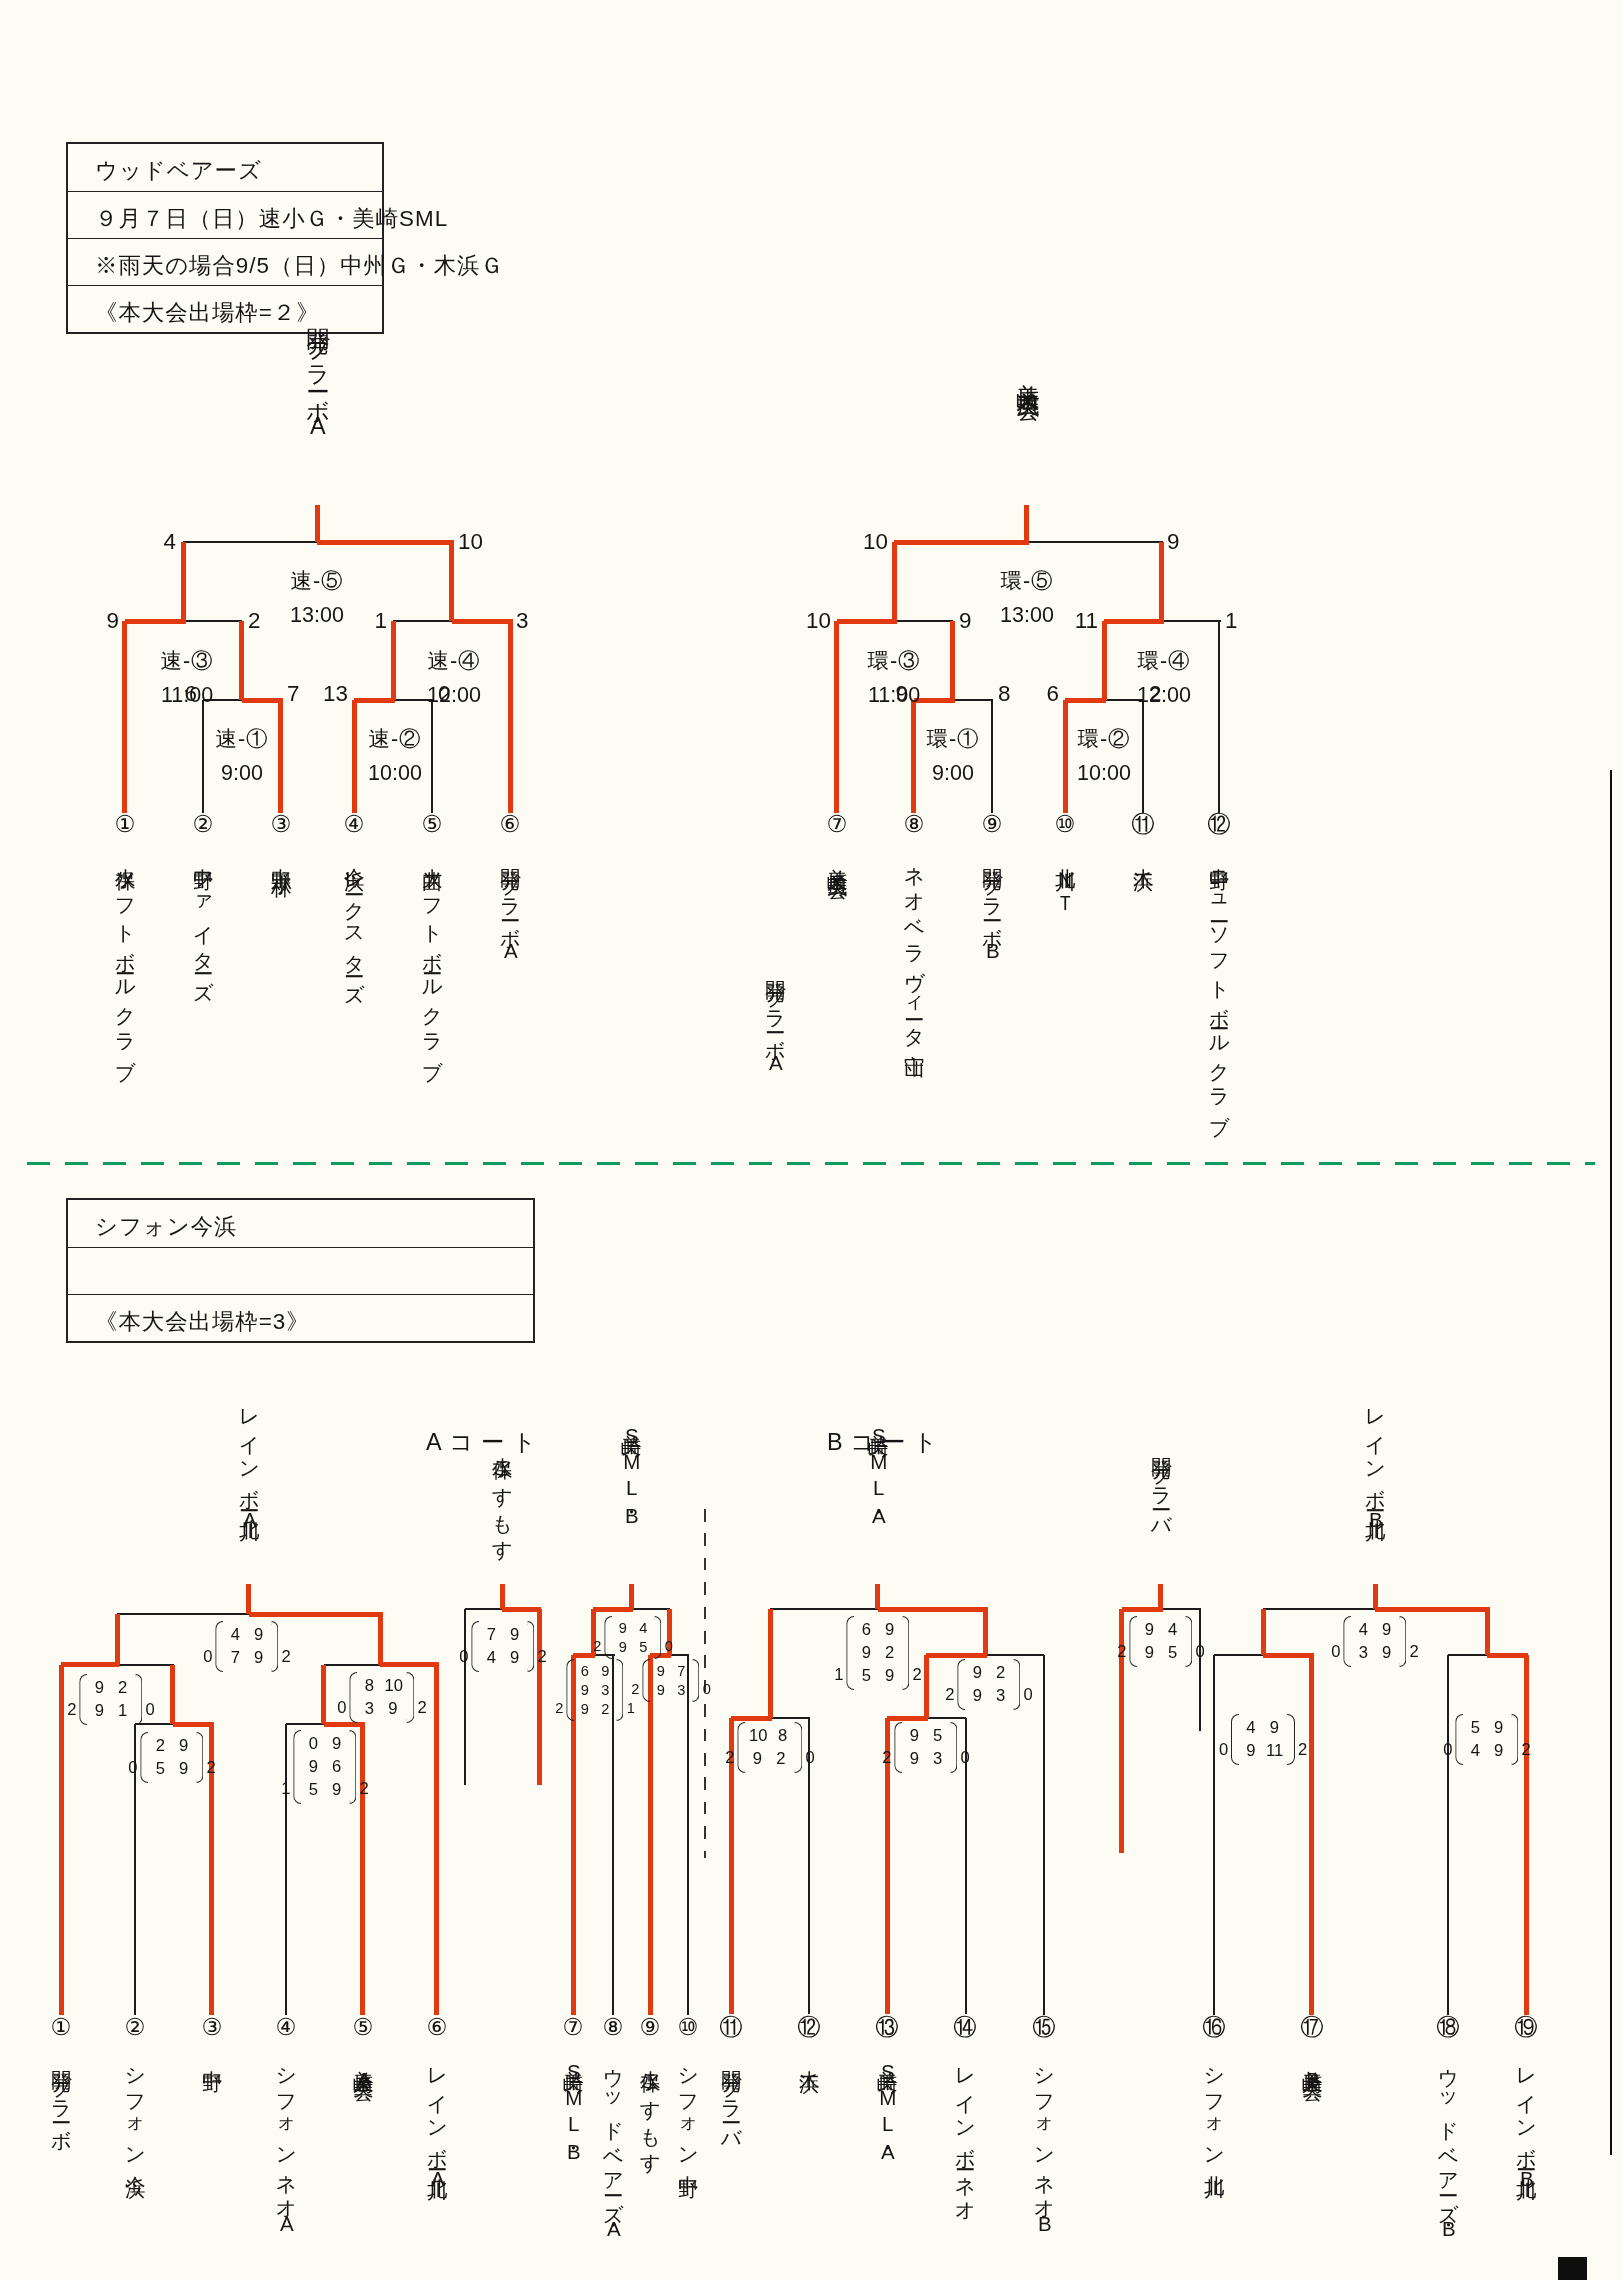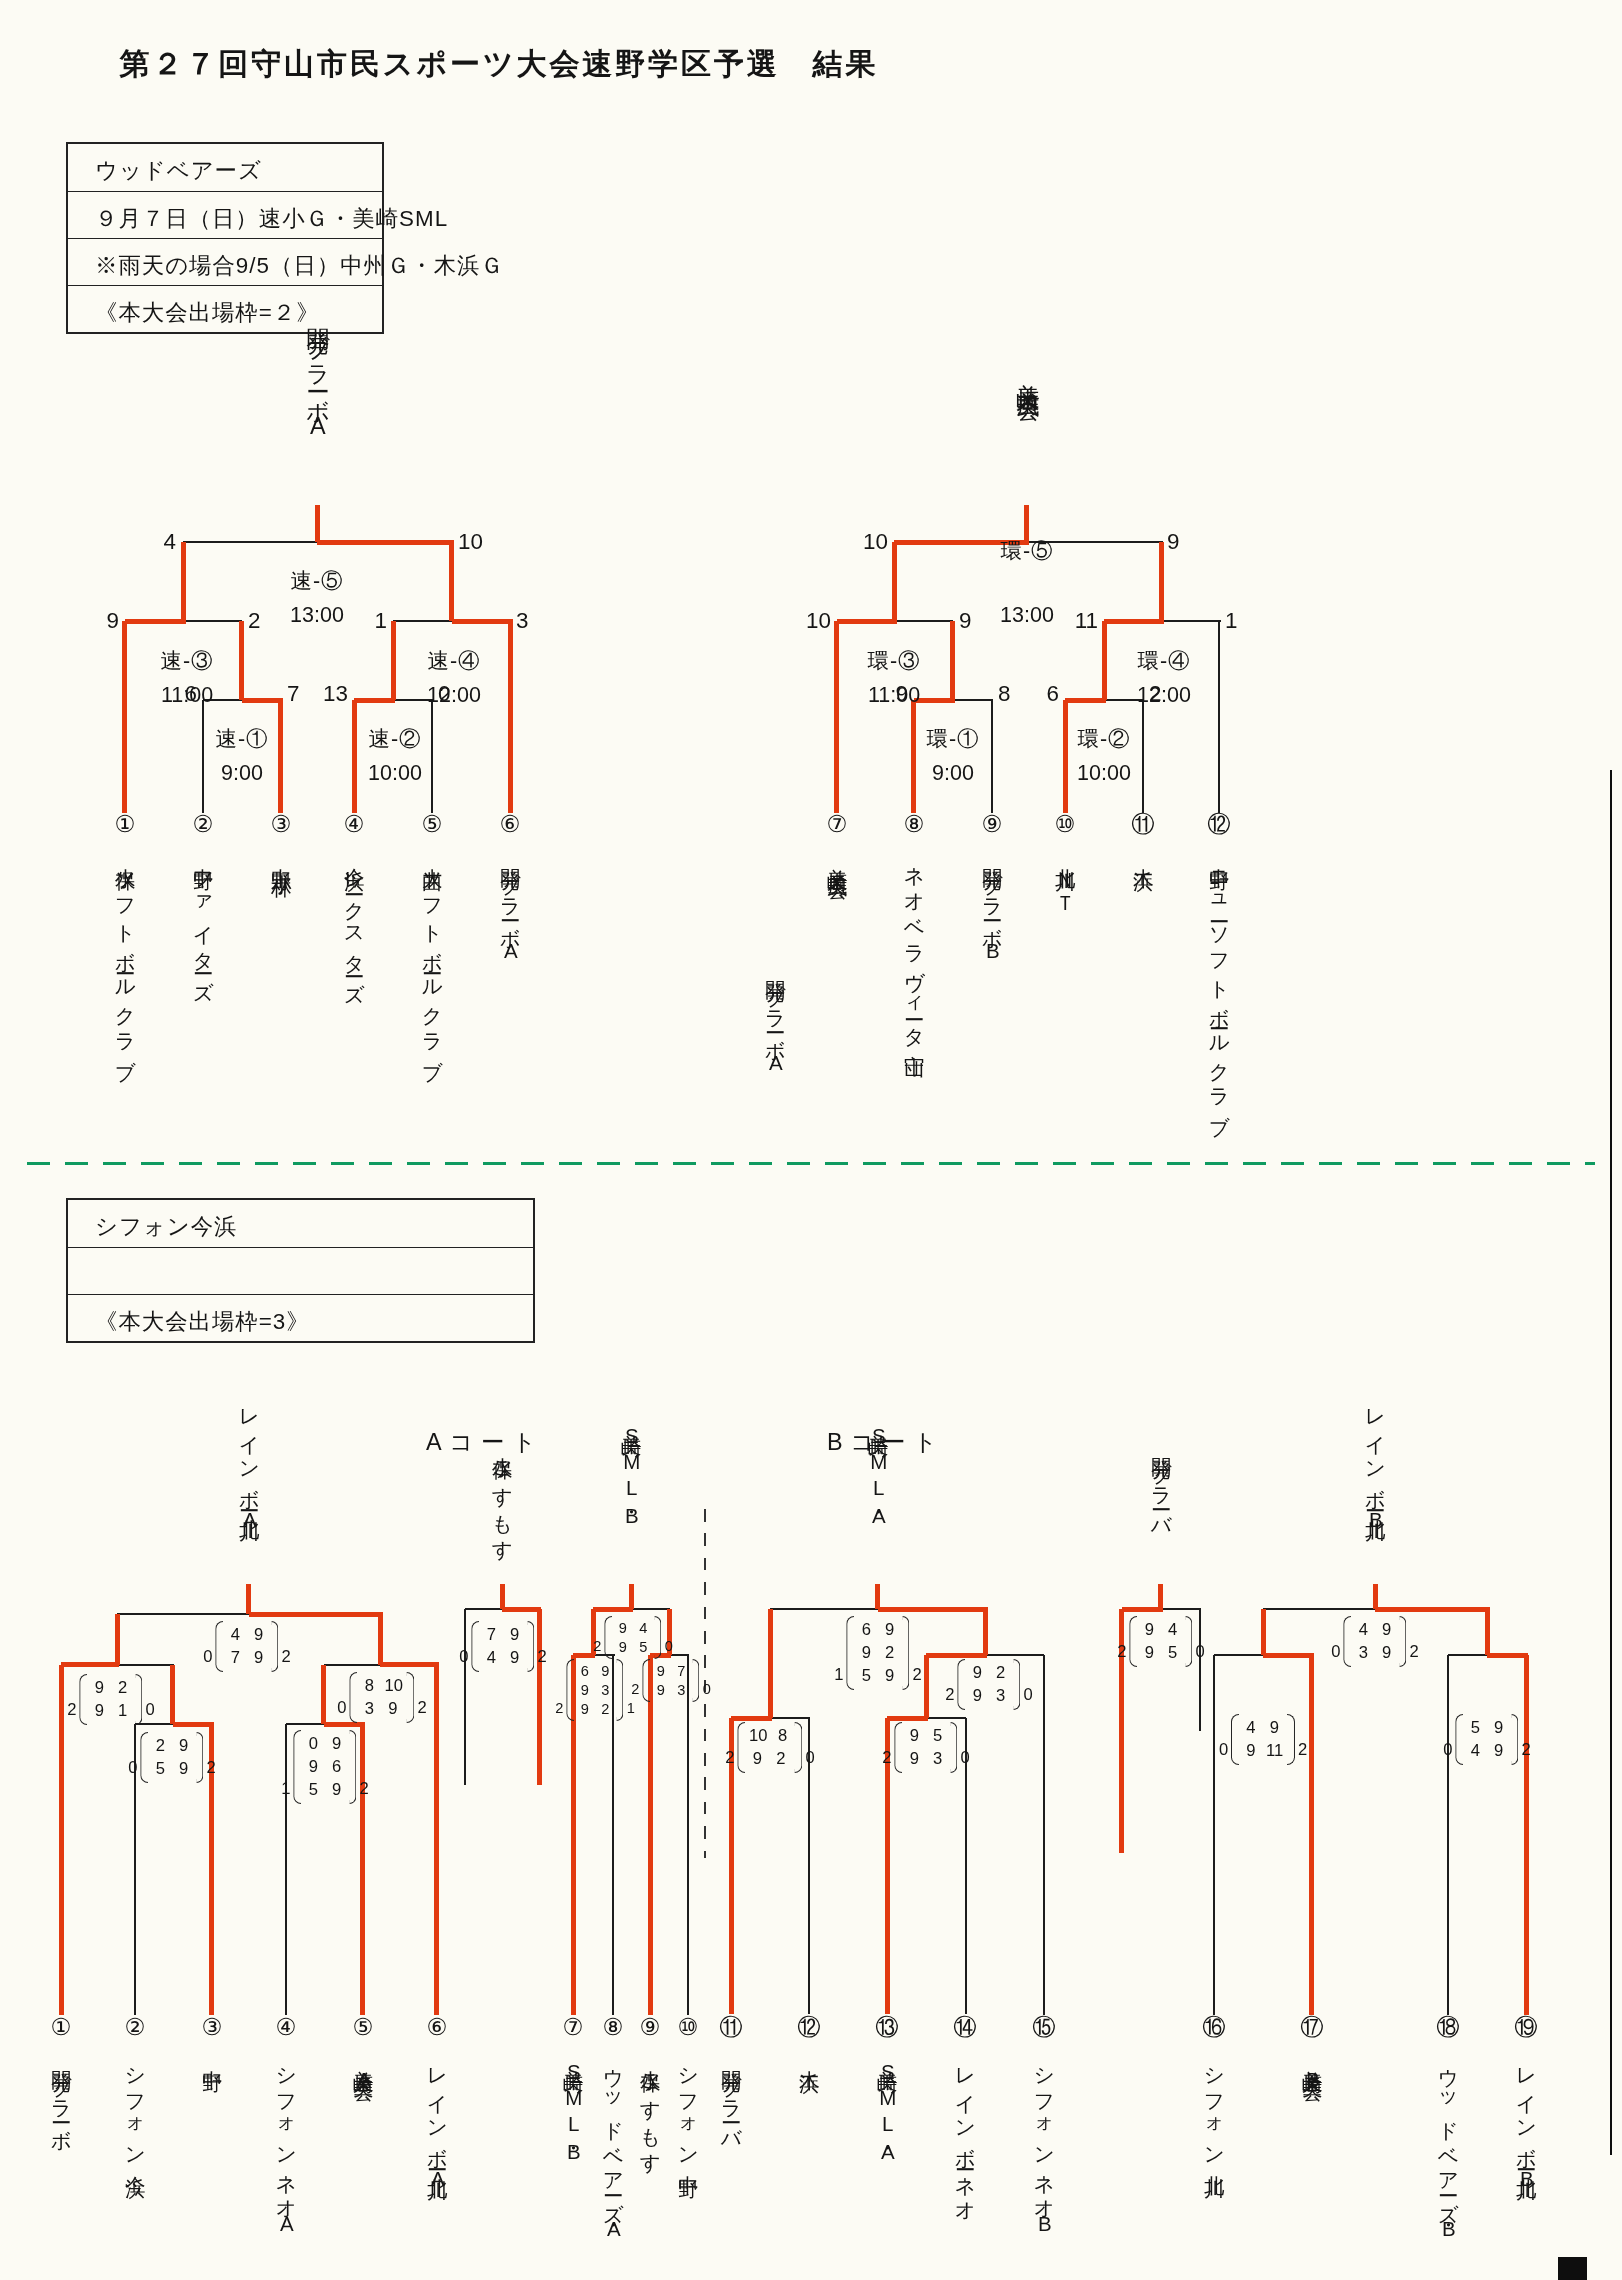--- a/index.html
+++ b/index.html
@@ -36,21 +36,20 @@
      background:repeating-linear-gradient(90deg,#0f9a60 0 23.4px,transparent 23.4px 38px);}
   #divider-courts{position:absolute;width:2px;
      background:repeating-linear-gradient(180deg,#333 0 12.7px,transparent 12.7px 24.4px);}
   .artifact{position:absolute;background:#0e0e0e;}
 </style>
 </head>
 <body>
 
 <div id="page">
 
-  <div class="t" id="page-title" style="left:499px;top:49px">第２７回守山市民スポーツ大会速野学区予選　結果</div>
 
   <div class="infobox" style="left:66px;top:142px;width:314px">
     <div class="row">ウッドベアーズ</div>
     <div class="row">９月７日（日）速小Ｇ・美崎SML</div>
     <div class="row">※雨天の場合9/5（日）中州Ｇ・木浜Ｇ</div>
     <div class="row">《本大会出場枠=２》</div>
   </div>
 
   <div class="infobox" style="left:66px;top:1198px;width:465px">
     <div class="row">シフォン今浜</div>
@@ -123,21 +122,21 @@
       <div class="score r" style="left: 197px; top: 694px;">6</div>
       <div class="score l" style="left: 287px; top: 694px;">7</div>
       <div class="t mlabel" style="left: 454px; top: 651px; transform: translateX(-50%);">速-④</div>
       <div class="t mtime" style="left: 454px; top: 685px; transform: translateX(-50%);">12:00</div>
       <div class="score r" style="left: 387px; top: 621px;">1</div>
       <div class="score l" style="left: 516px; top: 621px;">3</div>
       <div class="t mlabel" style="left: 395px; top: 729px; transform: translateX(-50%);">速-②</div>
       <div class="t mtime" style="left: 395px; top: 763px; transform: translateX(-50%);">10:00</div>
       <div class="score r" style="left: 348px; top: 694px;">13</div>
       <div class="score l" style="left: 438px; top: 694px;">0</div>
-      <div class="t mlabel" style="left: 1027px; top: 541px; transform: translateX(-50%);">環-⑤</div>
+      <div class="t mlabel" style="left: 1027px; top: 571px; transform: translateX(-50%);">環-⑤</div>
       <div class="t mtime" style="left: 1027px; top: 605px; transform: translateX(-50%);">13:00</div>
       <div class="score r" style="left: 888px; top: 542px;">10</div>
       <div class="score l" style="left: 1167px; top: 542px;">9</div>
       <div class="t mlabel" style="left: 894px; top: 651px; transform: translateX(-50%);">環-③</div>
       <div class="t mtime" style="left: 894px; top: 685px; transform: translateX(-50%);">11:00</div>
       <div class="score r" style="left: 831px; top: 621px;">10</div>
       <div class="score l" style="left: 959px; top: 621px;">9</div>
       <div class="t mlabel" style="left: 953px; top: 729px; transform: translateX(-50%);">環-①</div>
       <div class="t mtime" style="left: 953px; top: 763px; transform: translateX(-50%);">9:00</div>
       <div class="score r" style="left: 908px; top: 694px;">9</div>

